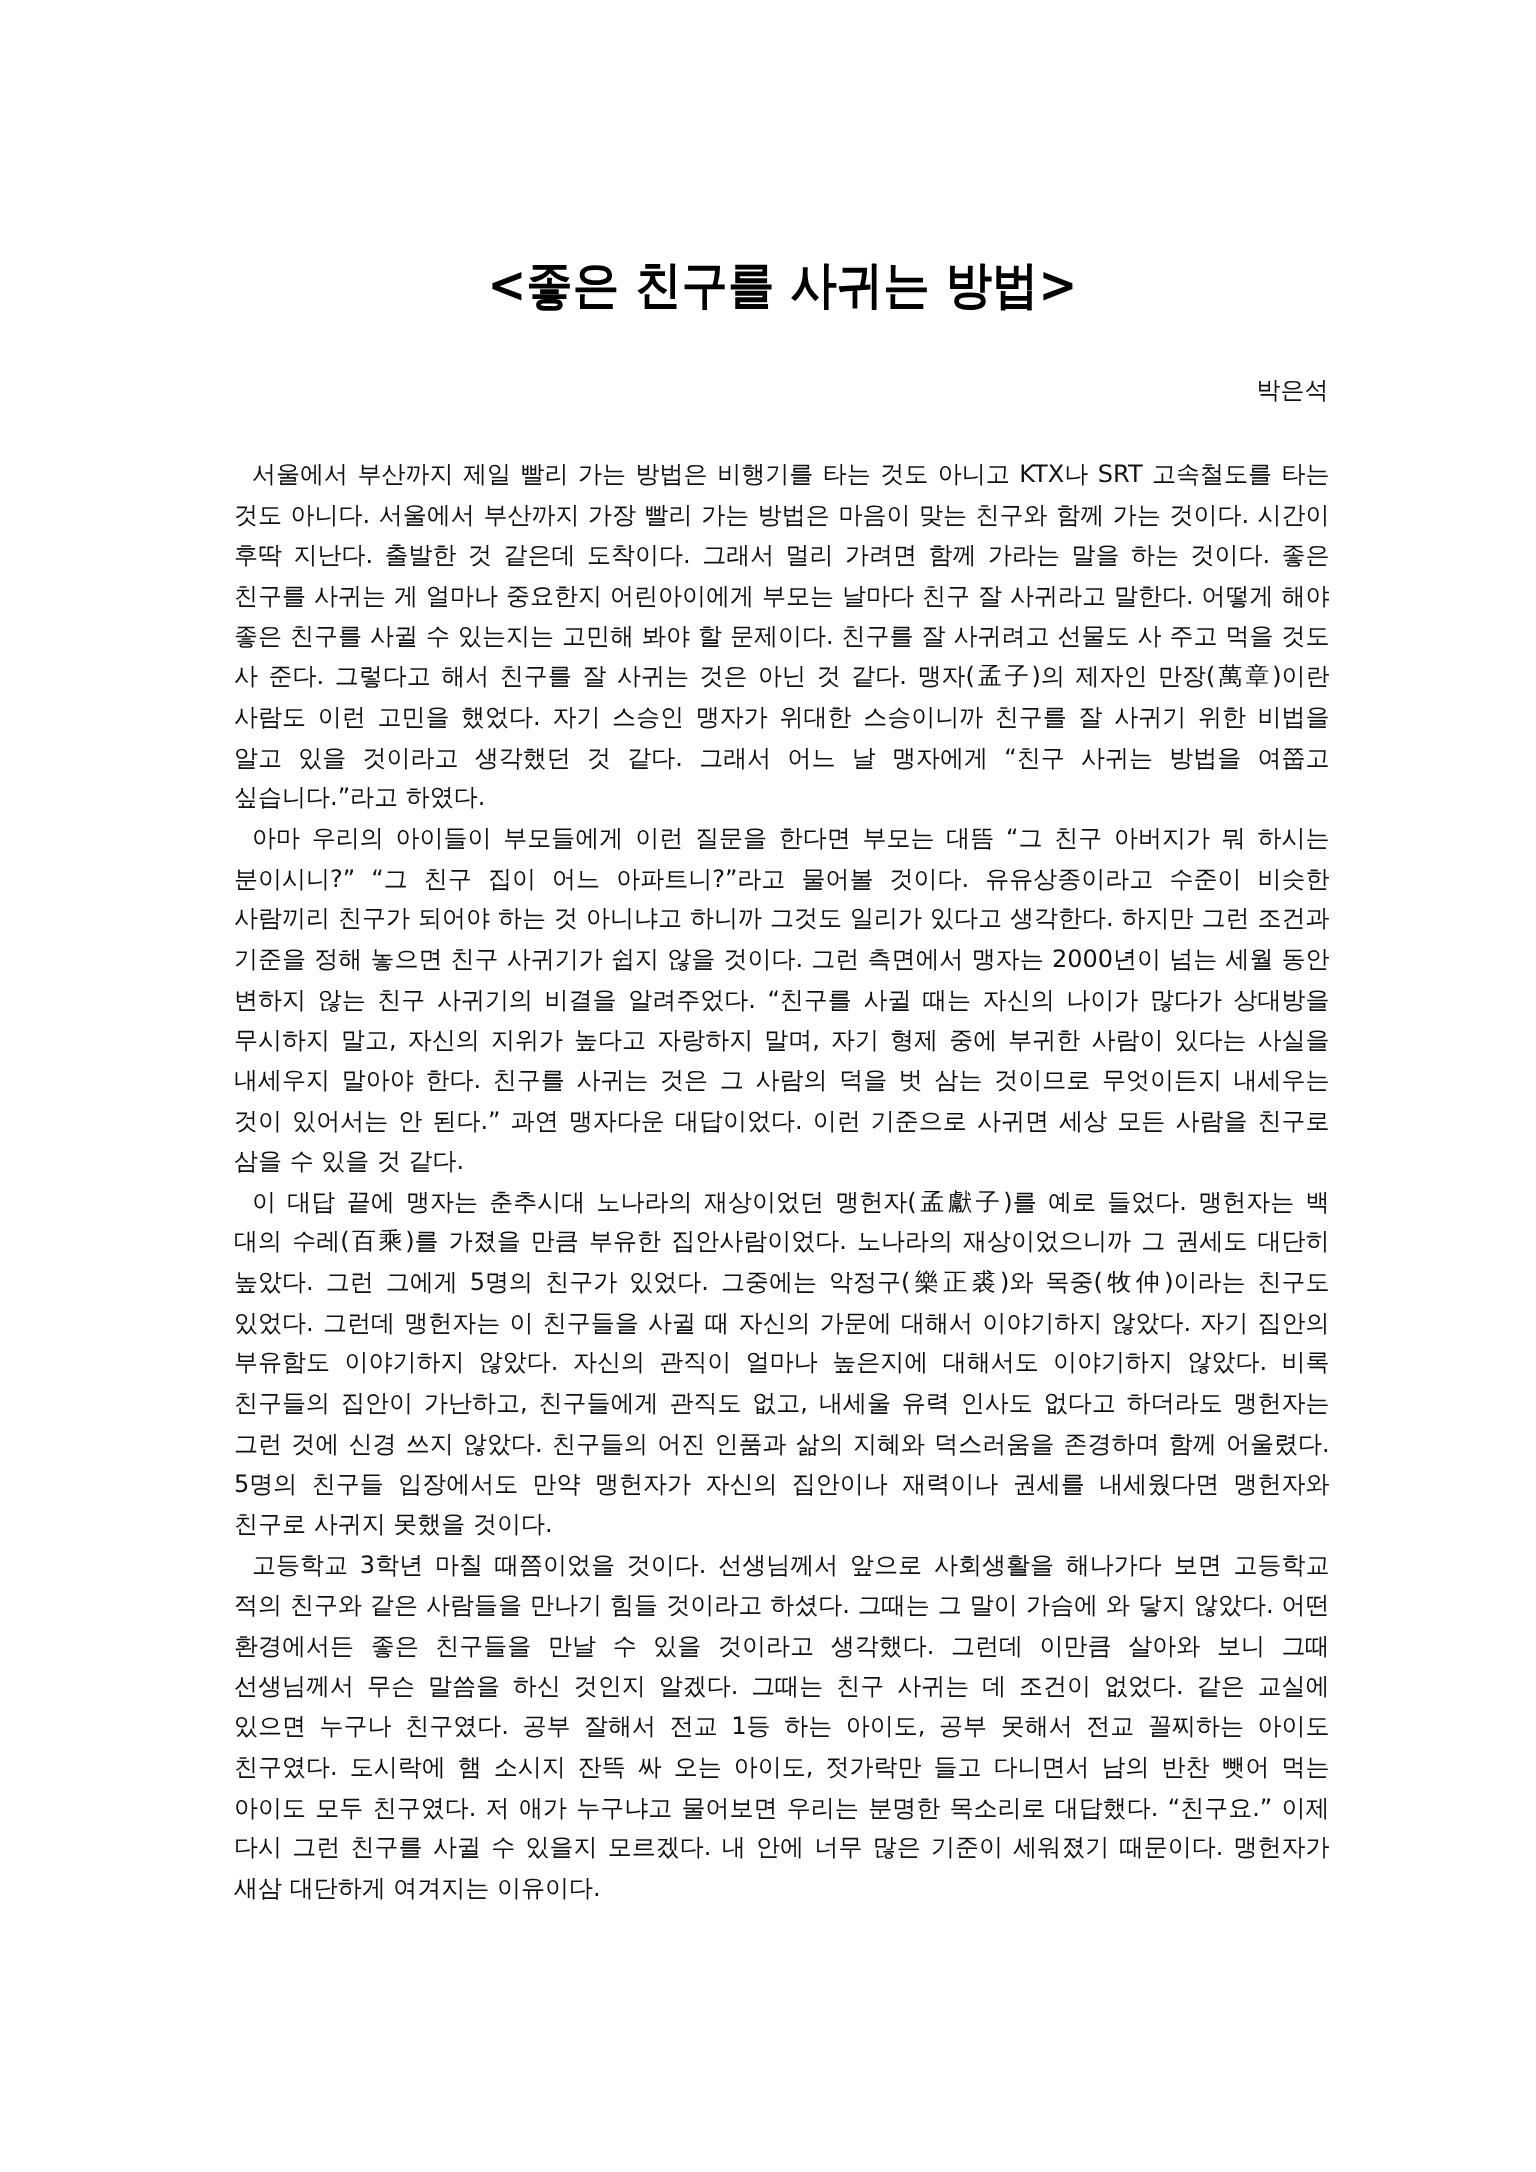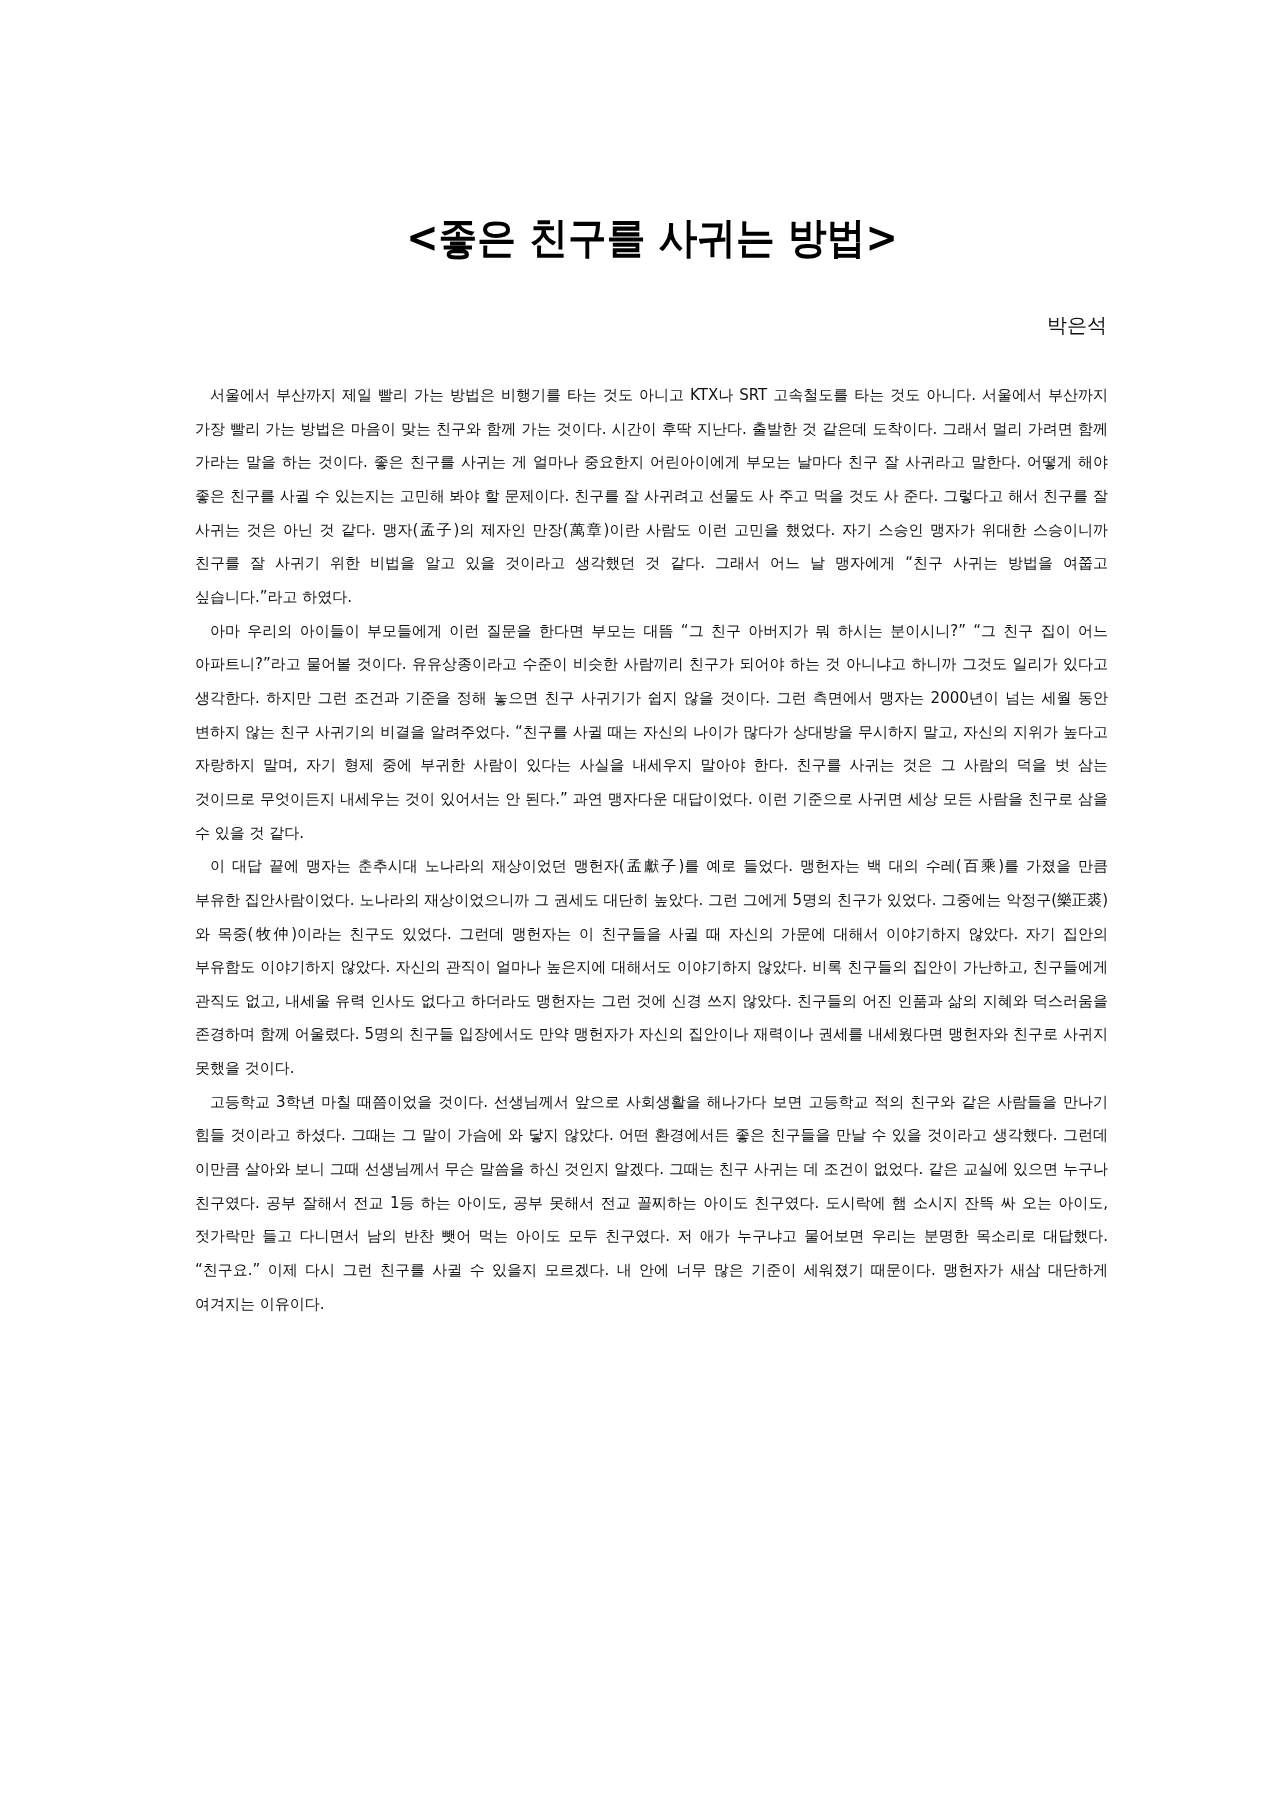--- a/index.html
+++ b/index.html
@@ -9,21 +9,21 @@
     position: absolute; left: 0; top: 210px; width: 1280px; text-align: center;
     font-family: "DejaVu Sans", sans-serif; font-weight: bold; font-size: 42px;
     color: #000; letter-spacing: 0px; margin: 0; transform: scaleX(0.92);
   }
   .author {
     position: absolute; right: 185px; top: 312px;
     font-family: Liberation Mono, monospace; font-size: 20px; color: #111;
   }
   .body {
     position: absolute; left: 183px; top: 379px; width: 913px;
-    font-family: "DejaVu Sans", sans-serif; font-size: 15px; line-height: 33.65px;
+    font-family: "DejaVu Sans", sans-serif; font-size: 20px; line-height: 33.65px;
     color: #111; text-align: justify; word-break: keep-all;
   }
   .body p { margin: 0; text-indent: 15px; }
 </style>
 </head>
 <body>
 
 <div class="page">
   <h1 class="title">&lt;좋은 친구를 사귀는 방법&gt;</h1>
   <div class="author">박은석</div>

